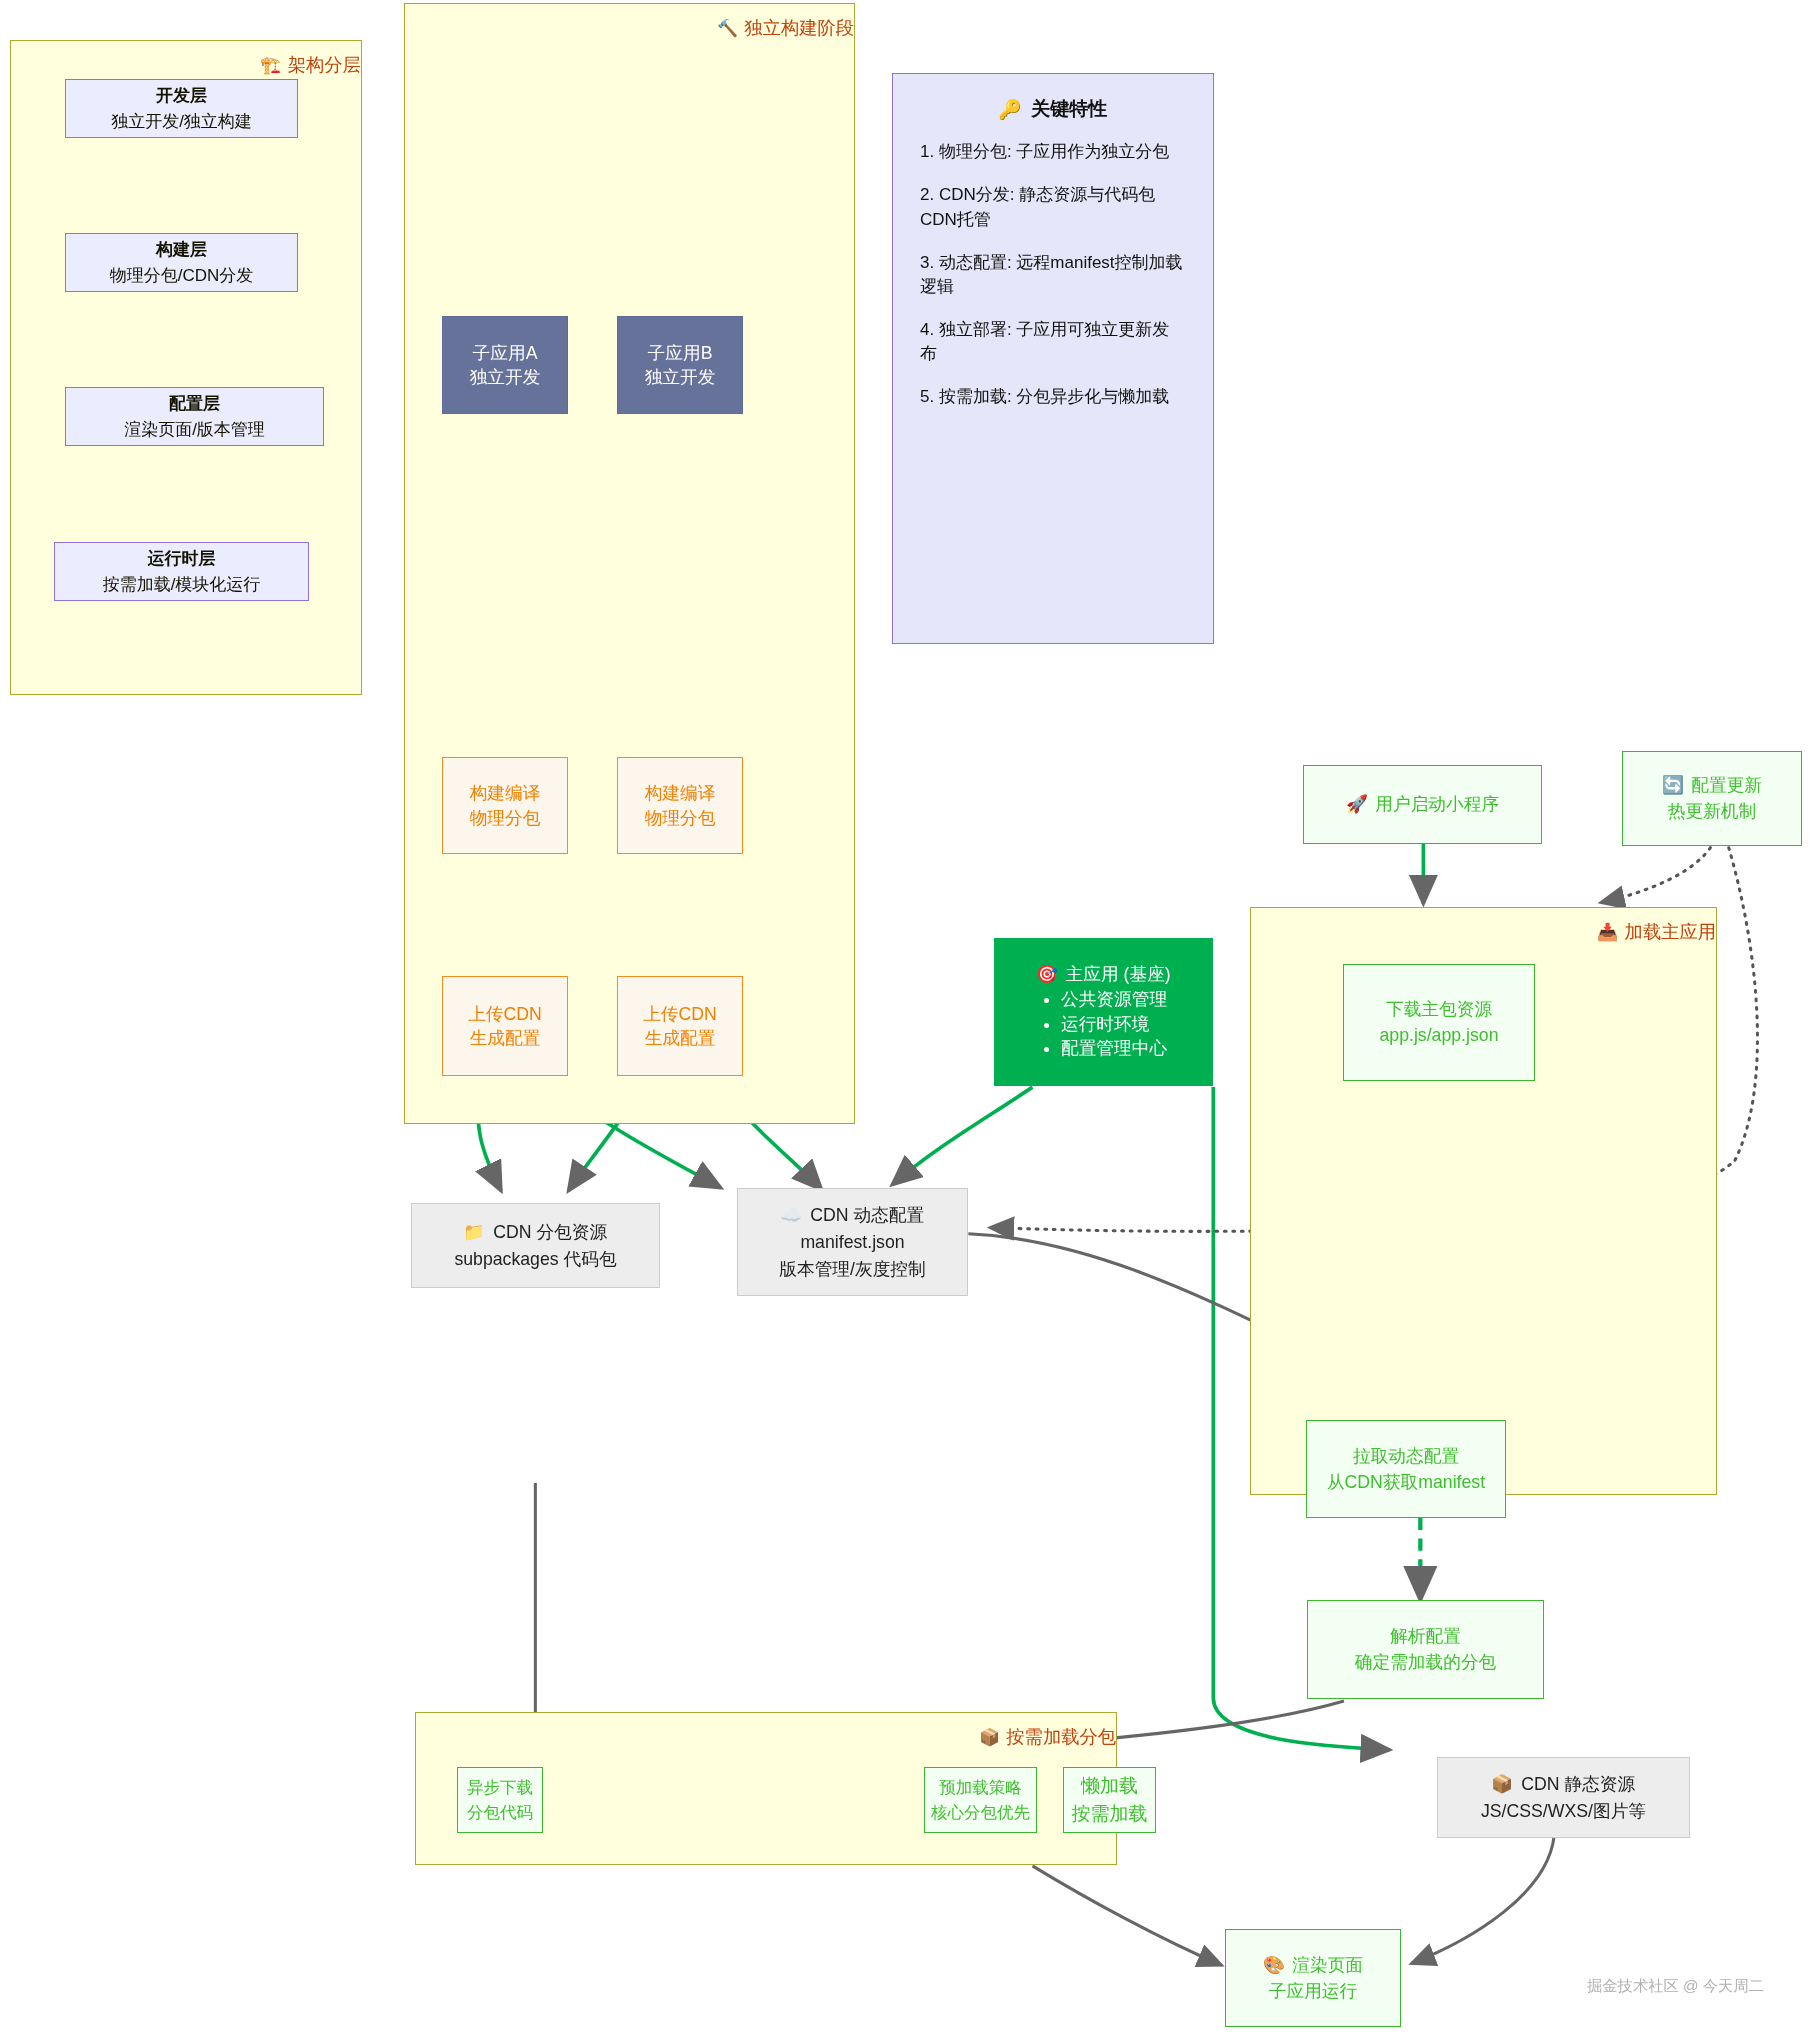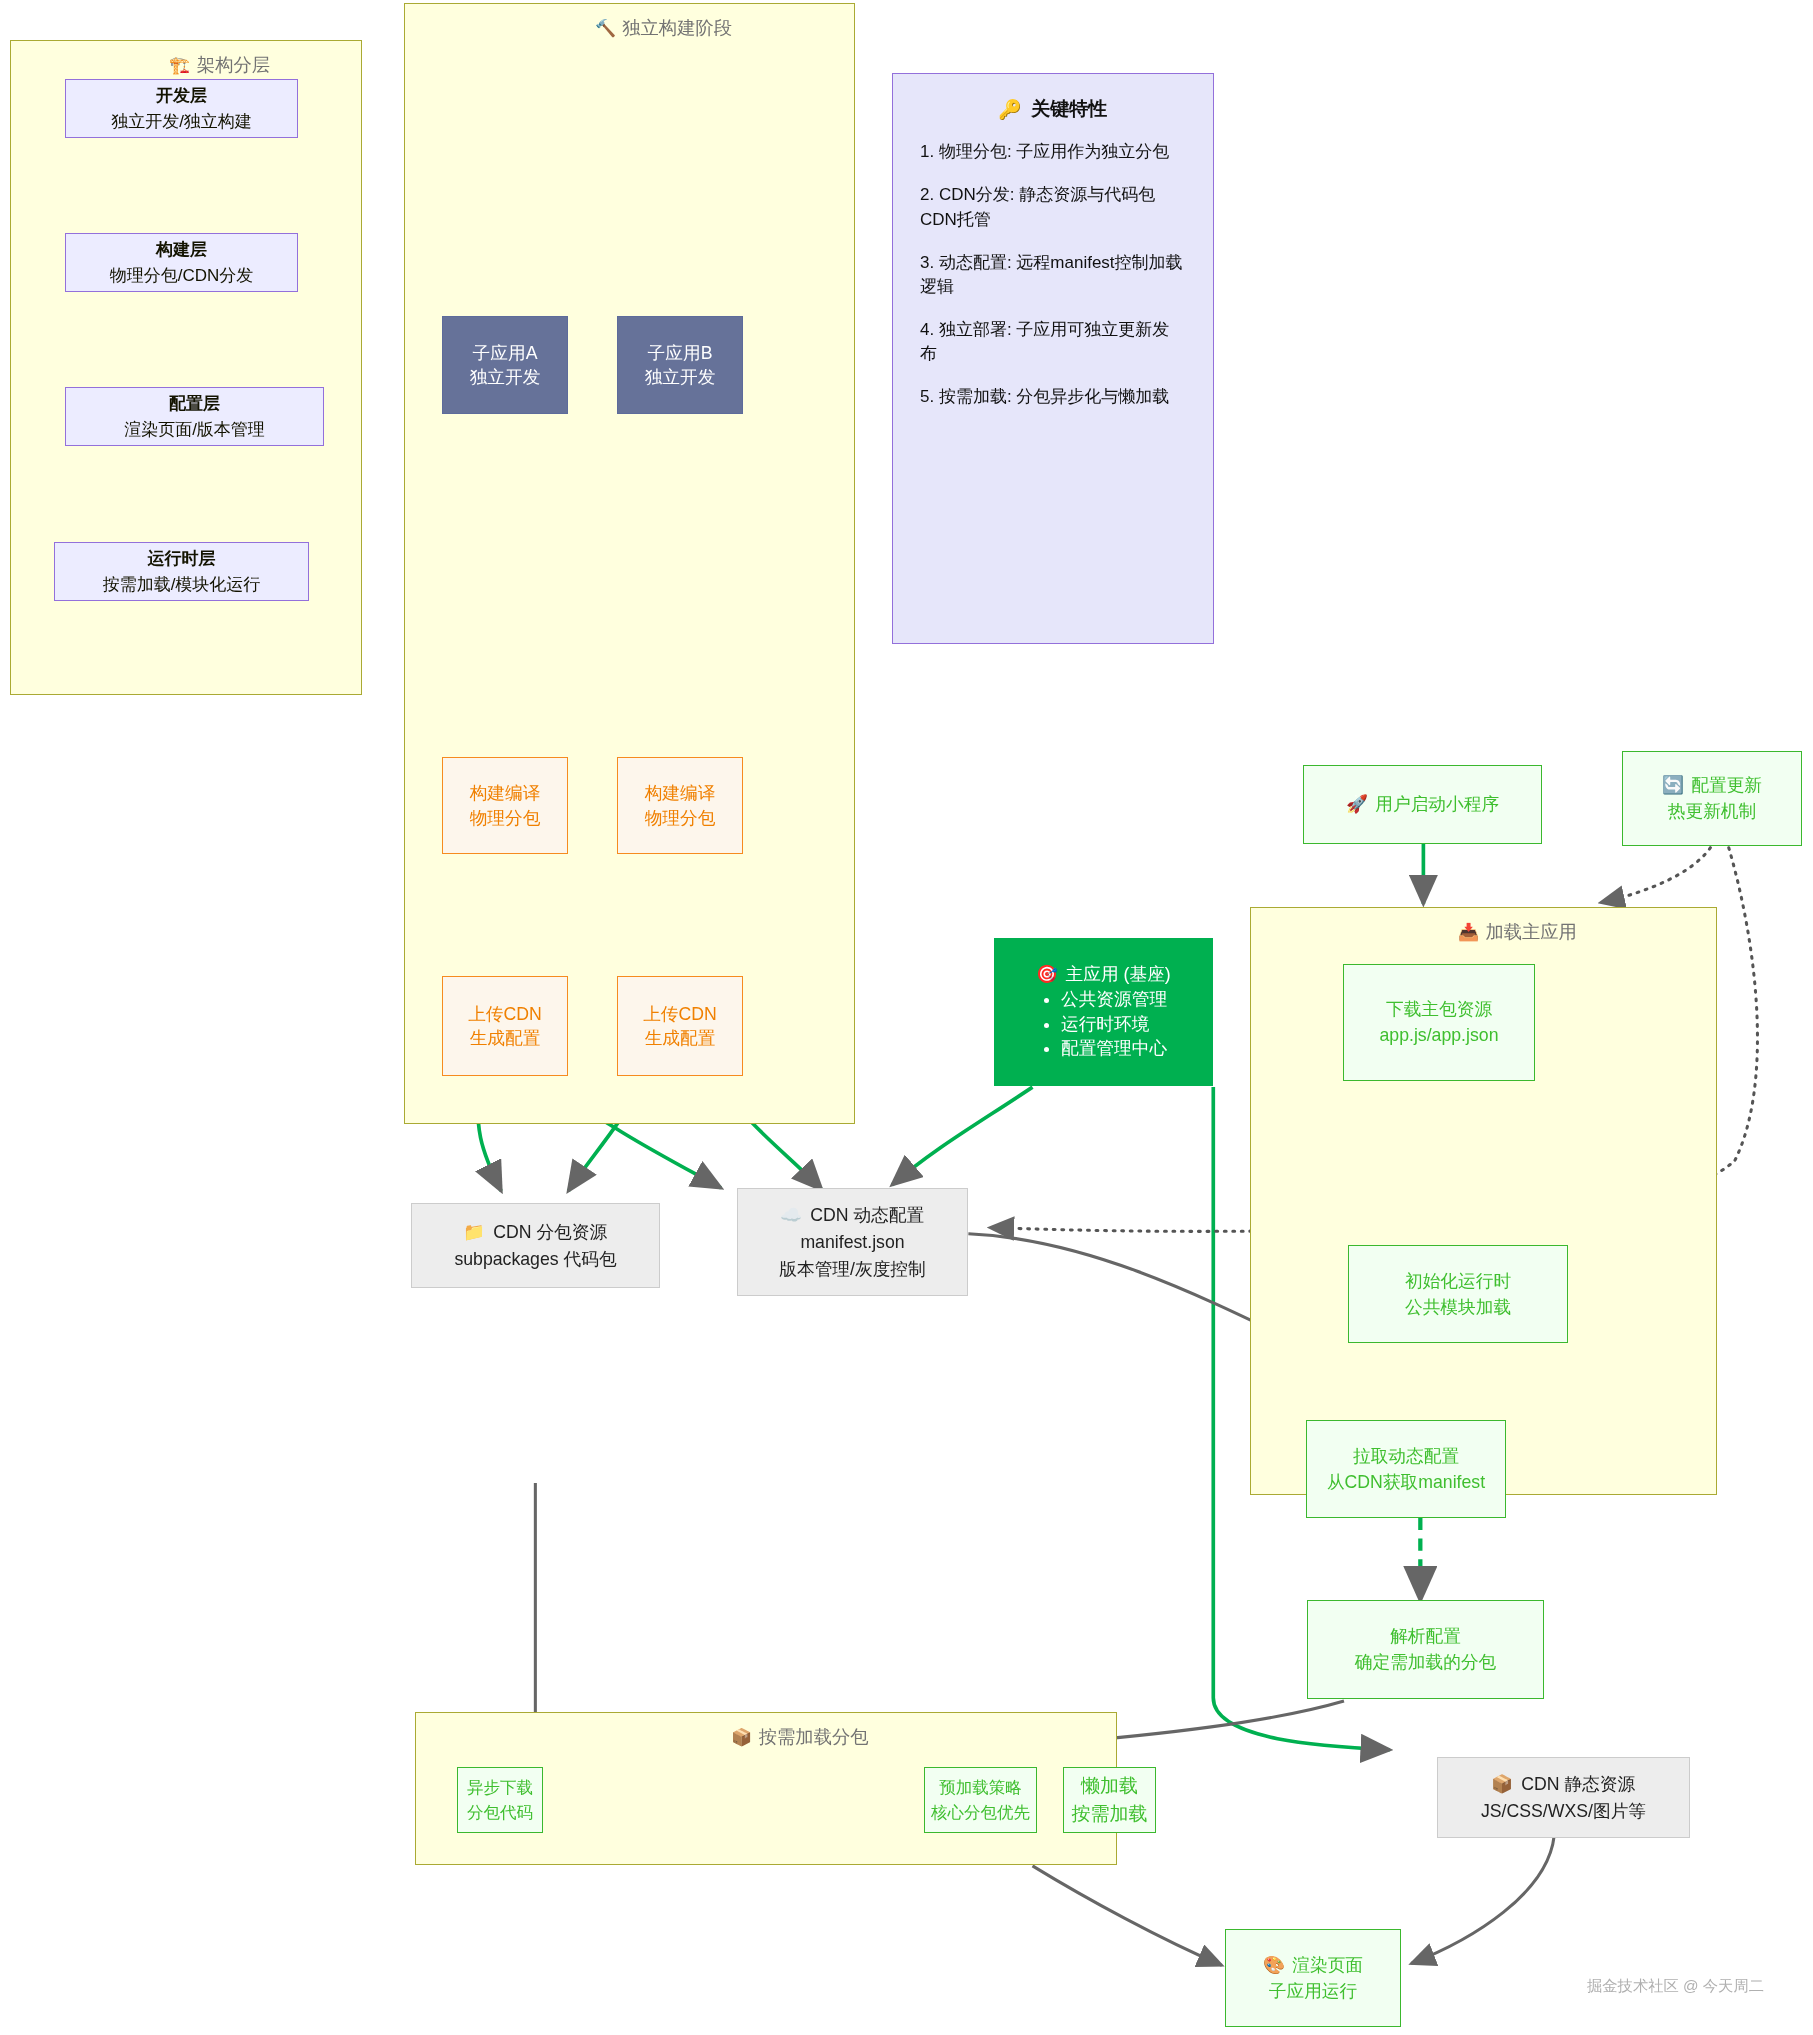--- a/index.html
+++ b/index.html
@@ -5,22 +5,22 @@
   html,body{margin:0;padding:0;background:#ffffff;}
   body{width:1814px;height:2035px;position:relative;overflow:hidden;
        font-family:"Liberation Sans","DejaVu Sans",sans-serif;}
   #stage{position:absolute;left:0;top:0;width:1814px;height:2035px;}
   svg#wires{position:absolute;left:0;top:0;width:1814px;height:2035px;pointer-events:none;}
 
   .abs{position:absolute;box-sizing:border-box;}
 
   
   .group{background:#ffffde;border:1.2px solid #aaaa33;}
-  .group-title{position:absolute;top:11px;left:0;width:100%;text-align:center;
-      font-size:18.3px;color:#737373;white-space:nowrap;margin-left:34px;}
+  .group-title{position:absolute;top:11px;left:0;width:100%;text-align:right;
+      font-size:18.3px;color:#c2410c;white-space:nowrap;}
   .group-title .emo{font-size:17px;margin-right:6.1px;}
 
   
   .layercard{background:#ececff;border:1.2px solid #9370db;display:flex;
       flex-direction:column;align-items:center;justify-content:center;gap:2.4px;}
   .layercard .t1{font-size:17px;font-weight:bold;color:#131300;}
   .layercard .t2{font-size:17px;color:#131300;}
 
   
   .node-blue{background:#667299;border:0.6px solid #5d6b9b;display:flex;
@@ -220,24 +220,20 @@
     <div class="group-title">
       <span class="emo">📥</span><span>加载主应用</span>
     </div>
   </div>
 
   <div class="abs node-green" style="left:1343px;top:964px;width:192px;height:117px;">
     <div>下载主包资源</div>
     <div>app.js/app.json</div>
   </div>
 
-  <div class="abs node-green" style="left:1348px;top:1245px;width:220px;height:98px;">
-    <div>初始化运行时</div>
-    <div>公共模块加载</div>
-  </div>
 
   <div class="abs node-green" style="left:1306px;top:1420px;width:200px;height:98px;">
     <div>拉取动态配置</div>
     <div>从CDN获取manifest</div>
   </div>
 
   <div class="abs node-green" style="left:1307px;top:1600px;width:237px;height:99px;">
     <div>解析配置</div>
     <div>确定需加载的分包</div>
   </div>

